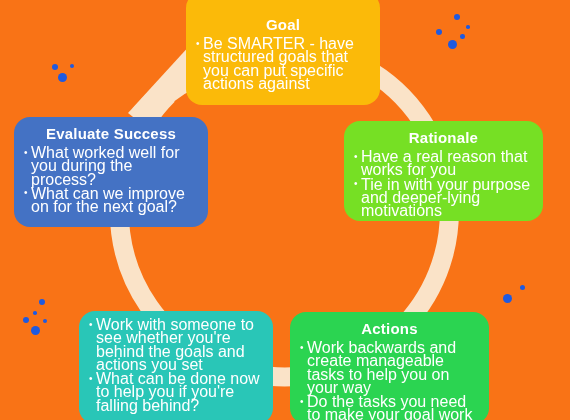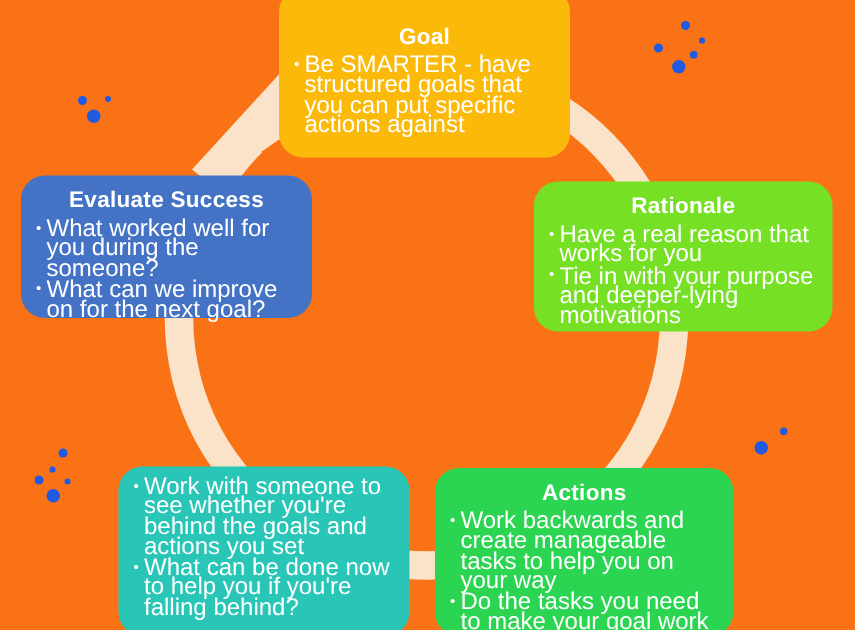--- a/index.html
+++ b/index.html
@@ -61,21 +61,21 @@
   }
   #card-goal {
     left: 186px;
     top: -8px;
     width: 194px;
     height: 113px;
     background: #FBBA09;
   }
   #card-goal .card-title { margin-top: 16px; }
   #card-rationale {
-    left: 356px;
+    left: 344px;
     top: 121px;
     width: 199px;
     height: 100px;
     background: #76E024;
   }
   #card-actions {
     left: 290px;
     top: 312px;
     width: 199px;
     height: 112px;
@@ -85,21 +85,21 @@
     left: 79px;
     top: 311px;
     width: 194px;
     height: 113px;
     background: #29C6B7;
   }
   #card-evaluate {
     left: 14px;
     top: 117px;
     width: 194px;
-    height: 95px;
+    height: 110px;
     background: #4472C4;
   }
   .dot-cluster {
     position: absolute;
   }
   .dot {
     position: absolute;
     border-radius: 50%;
     background: #1F5AE0;
   }
@@ -142,21 +142,21 @@
   <div class="card" id="card-checkin">
     <ul class="bullets">
       <li>Work with someone to see whether you're behind the goals and actions you set</li>
       <li>What can be done now to help you if you're falling behind?</li>
     </ul>
   </div>
 
   <div class="card" id="card-evaluate">
     <div class="card-title">Evaluate Success</div>
     <ul class="bullets">
-      <li>What worked well for you during the someone?</li>
+      <li>What worked well for you during the process?</li>
       <li>What can we improve on for the next goal?</li>
     </ul>
   </div>
 
   <div class="dot-cluster" style="left:432px; top:14px; width:48px; height:52px;">
     <div class="dot" style="left:22px; top:0px;  width:6px;  height:6px;"></div>
     <div class="dot" style="left:34px; top:11px; width:3.5px;height:3.5px;"></div>
     <div class="dot" style="left:4px;  top:15px; width:6px;  height:6px;"></div>
     <div class="dot" style="left:28px; top:20px; width:4.5px;height:4.5px;"></div>
     <div class="dot" style="left:16px; top:26px; width:9px;  height:9px;"></div>

